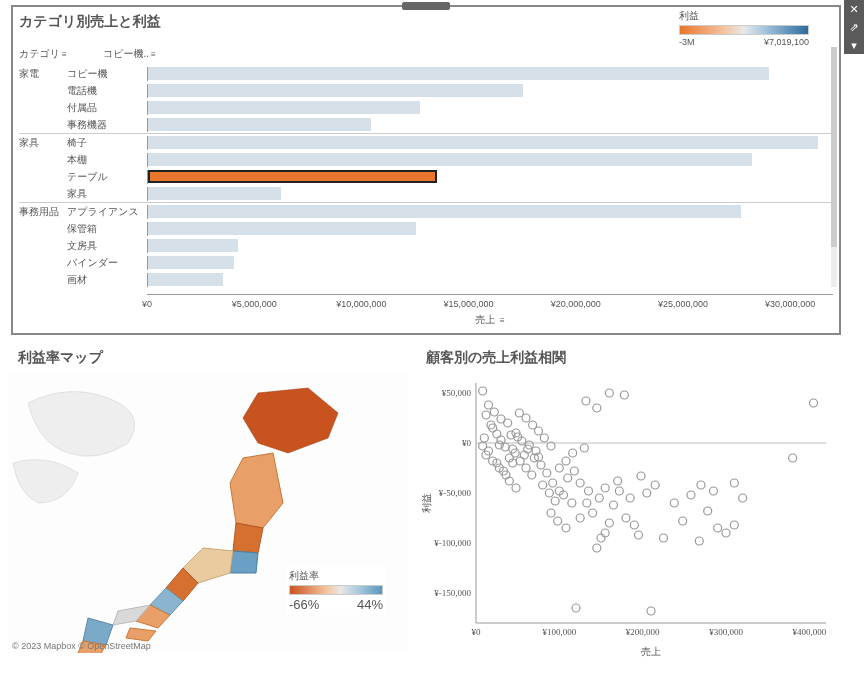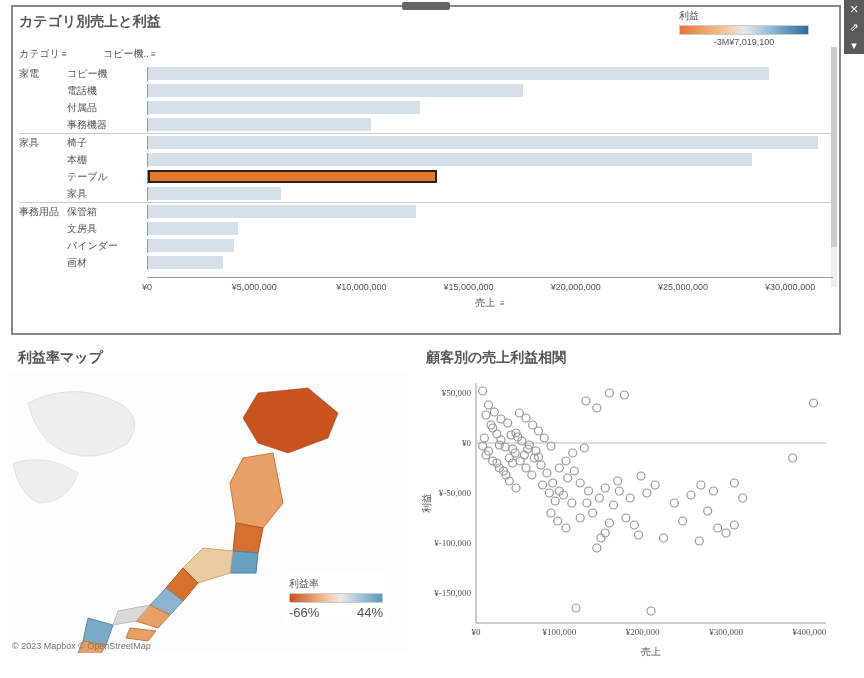--- a/index.html
+++ b/index.html
@@ -12,21 +12,21 @@
   .right-tools .tool { width: 20px; height: 18px; display: flex; align-items: center; justify-content: center; color: #fff; cursor: pointer; }
 
   
   .panel-top { position: absolute; left: 11px; top: 5px; width: 830px; height: 330px; border: 2px solid #888; background: #fff; }
   .panel-top .title { font-size: 14px; font-weight: 600; color: #555; padding: 6px 0 0 6px; }
   .top-handle { position: absolute; top: -5px; left: 50%; transform: translateX(-50%); width: 48px; height: 8px; background: #666; border-radius: 2px; }
 
   .legend-top { position: absolute; top: 2px; right: 30px; width: 130px; }
   .legend-top .ltitle { font-size: 10px; color: #555; margin-bottom: 2px; }
   .legend-top .grad { height: 10px; background: linear-gradient(to right, #e8762d 0%, #f5c5a0 35%, #e8e8e8 50%, #a8c8dc 65%, #2b6b9e 100%); border: 1px solid #ccc; }
-  .legend-top .labels { display: flex; justify-content: center; font-size: 9px; color: #555; margin-top: 2px; }
+  .legend-top .labels { display: flex; justify-content: space-between; font-size: 9px; color: #555; margin-top: 2px; }
 
   .bar-chart { position: absolute; left: 6px; top: 40px; right: 6px; bottom: 10px; }
   .bar-headers { display: flex; font-size: 10px; color: #555; margin-bottom: 4px; gap: 36px; }
   .bar-headers .h1 { width: 48px; }
   .bar-headers .h2 { width: 80px; }
   .sort-icon { display: inline-block; transform: rotate(0deg); font-size: 8px; margin-left:2px; }
 
   .chart-body { position: relative; }
   .group { border-bottom: 1px solid #ccc; display: flex; }
   .group:last-of-type { border-bottom: none; }
@@ -46,21 +46,21 @@
   .scroll-top .thumb { width: 6px; height: 200px; background: #ccc; position: absolute; top: 0; }
 
   
   .panel-bl { position: absolute; left: 8px; top: 345px; width: 405px; height: 325px; }
   .panel-br { position: absolute; left: 416px; top: 345px; width: 425px; height: 325px; font-family: Liberation Serif, serif; }
   .panel-title { font-size: 14px; font-weight: 600; color: #555; padding: 4px 0 6px 2px; margin-left: 8px; }
 
   
   .map-wrap { position: relative; width: 400px; height: 280px; background: #fdfdfd; }
   .map-wrap svg { width: 100%; height: 100%; }
-  .map-legend { position: absolute; right: 22px; bottom: 30px; width: 100px; background: rgba(255,255,255,0.9); padding: 3px; margin-top: 10px; }
+  .map-legend { position: absolute; right: 22px; bottom: 38px; width: 100px; background: rgba(255,255,255,0.9); padding: 3px; margin-top: 10px; }
   .map-legend .ltitle { font-size: 10px; color: #555; margin-bottom: 2px; }
   .map-legend .grad { height: 10px; background: linear-gradient(to right, #c9531f 0%, #f5c5a0 40%, #e8e8e8 55%, #a8c8dc 75%, #5a97bf 100%); border: 1px solid #ccc; }
   .map-legend .labels { display: flex; justify-content: space-between; font-size: 13px; color: #555; margin-top: 2px; }
   .map-credit { position: absolute; left: 4px; bottom: 2px; font-size: 9px; color: #777; }
 
   
   .scatter-wrap { position: relative; width: 420px; height: 290px; }
   .scatter-wrap svg { width: 100%; height: 100%; }
   .axis-line { stroke: #999; stroke-width: 1; }
   .tick-label { font-size: 9px; fill: #555; }
@@ -156,20 +156,26 @@
                 <div class="sub-label">家具</div>
                 <div class="bar-track">
                   <div class="bar" style="width: 19.375%;"></div>
                 </div>
               </div>
             </div>
           </div>
           <div class="group">
             <div class="cat-label">事務用品</div>
             <div class="sub-rows">
+              <div class="bar-row">
+                <div class="sub-label">アプライアンス</div>
+                <div class="bar-track">
+                  <div class="bar" style="width: 86.5625%;"></div>
+                </div>
+              </div>
               <div class="bar-row">
                 <div class="sub-label">保管箱</div>
                 <div class="bar-track">
                   <div class="bar" style="width: 39.0625%;"></div>
                 </div>
               </div>
               <div class="bar-row">
                 <div class="sub-label">文房具</div>
                 <div class="bar-track">
                   <div class="bar" style="width: 13.125%;"></div>

